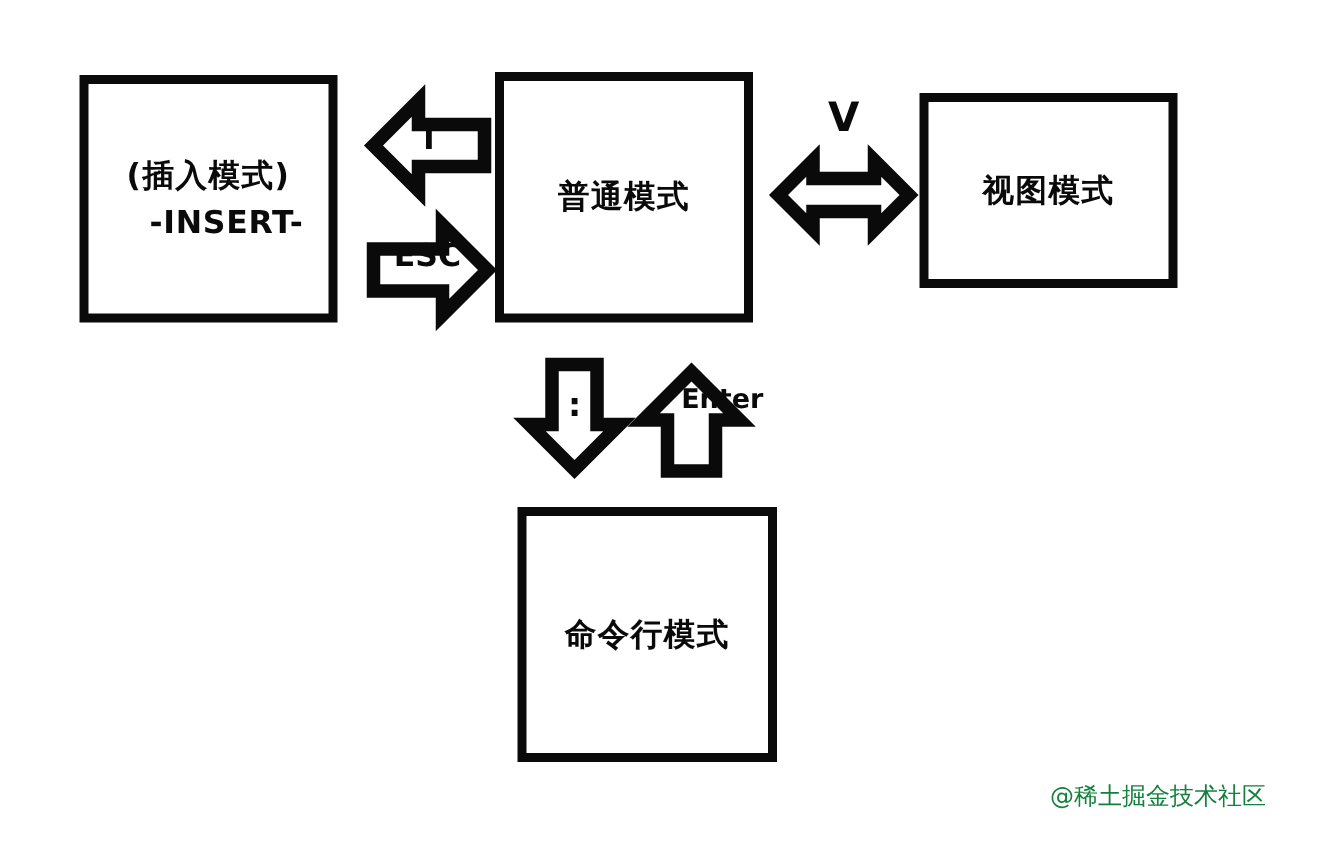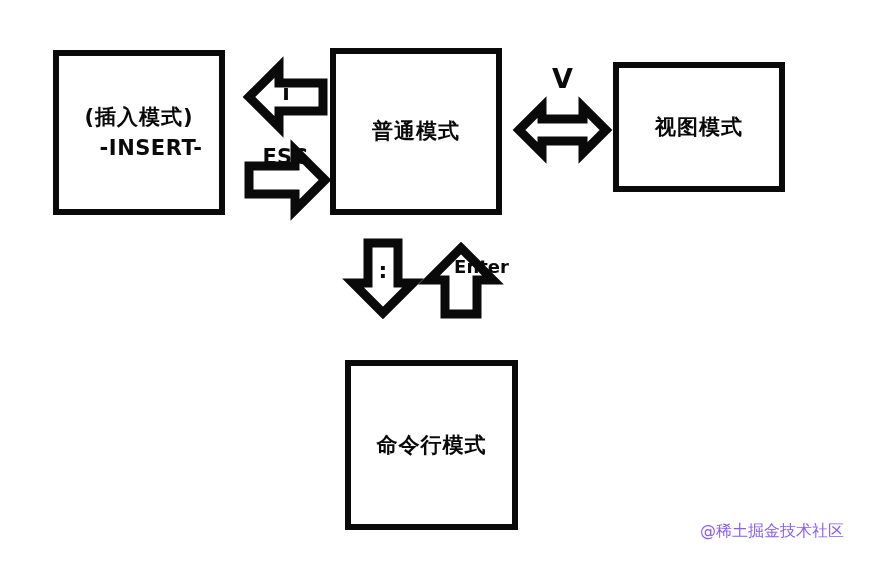--- a/index.html
+++ b/index.html
@@ -42,21 +42,21 @@
   }
   .latin {
     font-family: "DejaVu Sans", "Liberation Sans", sans-serif;
     font-size: 21px;
     letter-spacing: 0.5px;
     margin-left: 24px;
   }
   #node-insert  { left: 53px;  top: 50px;  width: 172px; height: 165px; }
   #node-normal  { left: 330px; top: 48px;  width: 172px; height: 167px; align-items: center; }
   #node-visual  { left: 613px; top: 62px;  width: 172px; height: 130px; }
-  #node-command { left: 345px; top: 338px; width: 173px; height: 170px; margin-top: 22px; }
+  #node-command { left: 345px; top: 338px; width: 173px; height: 170px; }
 
   .arrow {
     position: absolute;
   }
   .arrow svg {
     display: block;
     overflow: visible;
   }
   .arrow-path {
     fill: #ffffff;
@@ -69,37 +69,37 @@
     font-weight: bold;
     color: #0a0a0a;
     text-align: center;
     white-space: nowrap;
     font-family: "DejaVu Sans", "Liberation Sans", sans-serif;
   }
 
   #arrow-i         { left: 243px; top: 62px;  width: 86px;  height: 70px; }
   #label-i         { left: 243px; top: 80px;  width: 86px;  font-size: 22px; }
   #arrow-esc       { left: 243px; top: 145px; width: 88px;  height: 70px; }
-  #label-esc       { left: 247px; top: 145px; width: 76px;  font-size: 21px; }
+  #label-esc       { left: 247px; top: 158px; width: 76px;  font-size: 21px; }
 
   #arrow-v         { left: 514px; top: 100px; width: 97px;  height: 60px; }
   #label-v         { left: 514px; top: 63px;  width: 97px;  font-size: 27px; }
 
   #arrow-colon     { left: 347px; top: 238px; width: 72px;  height: 80px; }
   #label-colon     { left: 347px; top: 258px; width: 72px;  font-size: 22px; }
 
   #arrow-enter     { left: 424px; top: 243px; width: 75px;  height: 76px; }
   #label-enter     { left: 444px; top: 256px; width: 75px;  font-size: 18px; }
 
   #watermark {
     position: absolute;
     left: 700px;
     top: 521px;
     font-size: 16px;
-    color: #8b5cf6;
+    color: #15803d;
     white-space: nowrap;
     font-family: "DejaVu Sans", "Liberation Sans", sans-serif;
   }
 </style>
 </head>
 <body>
 
 <div id="canvas">
 
   <div class="node" id="node-insert">

